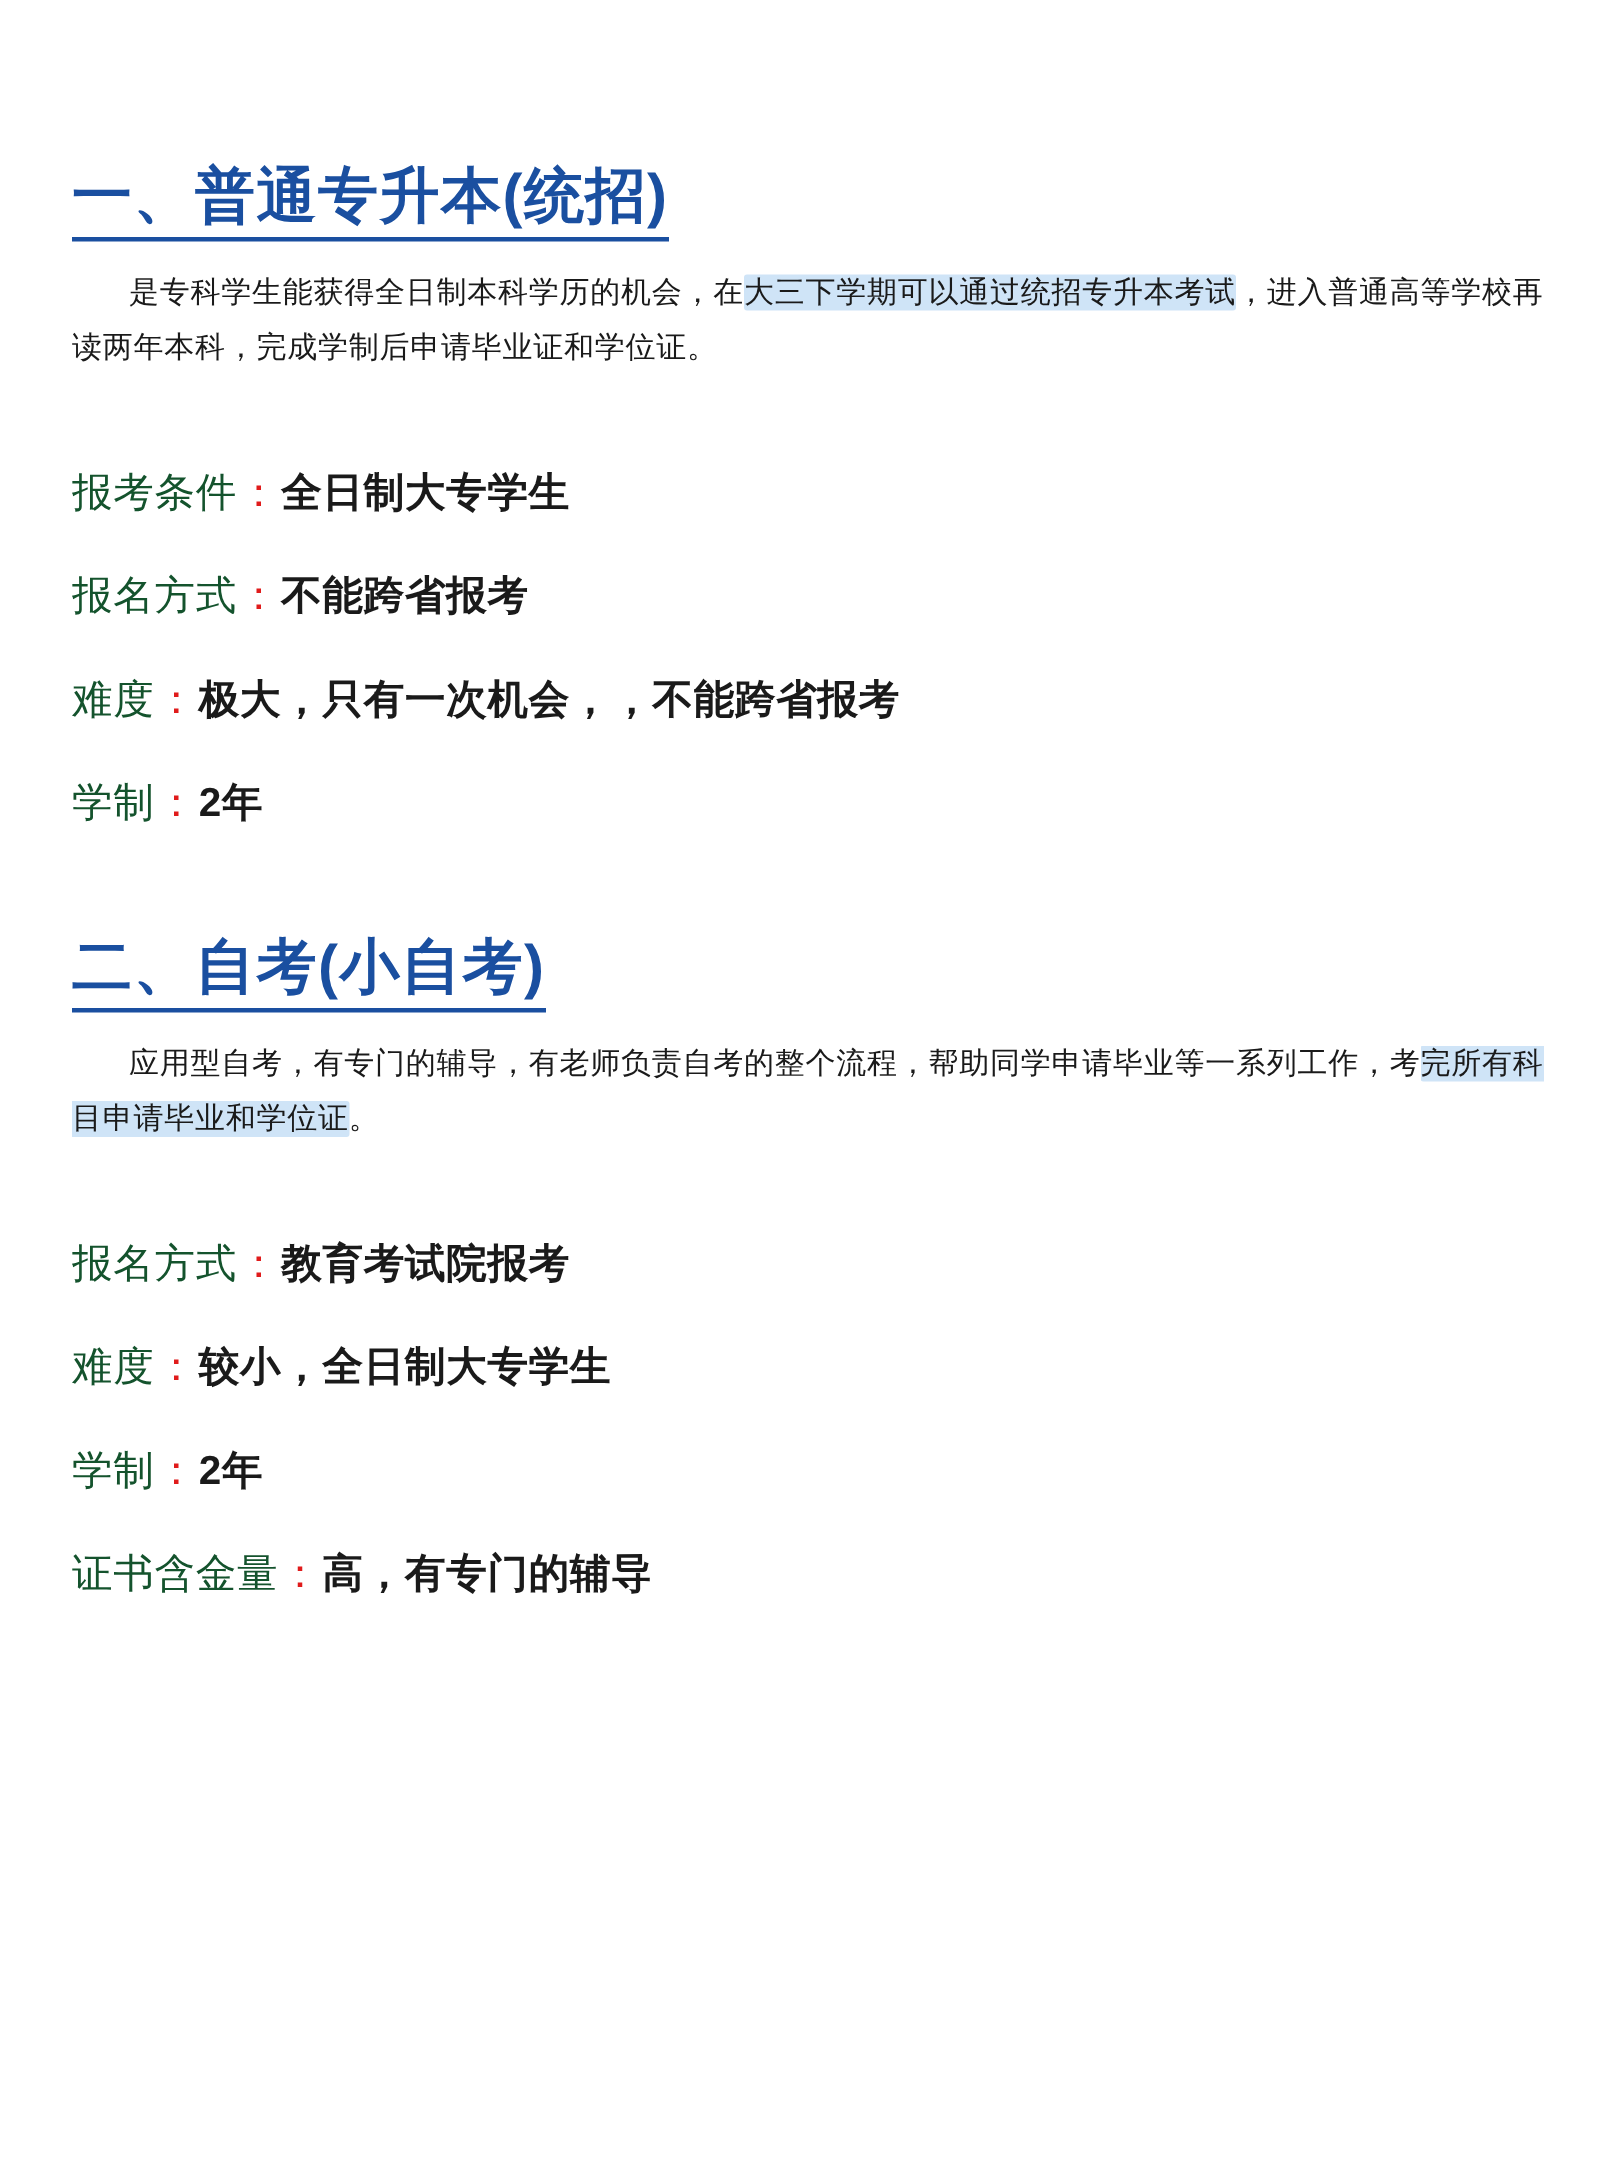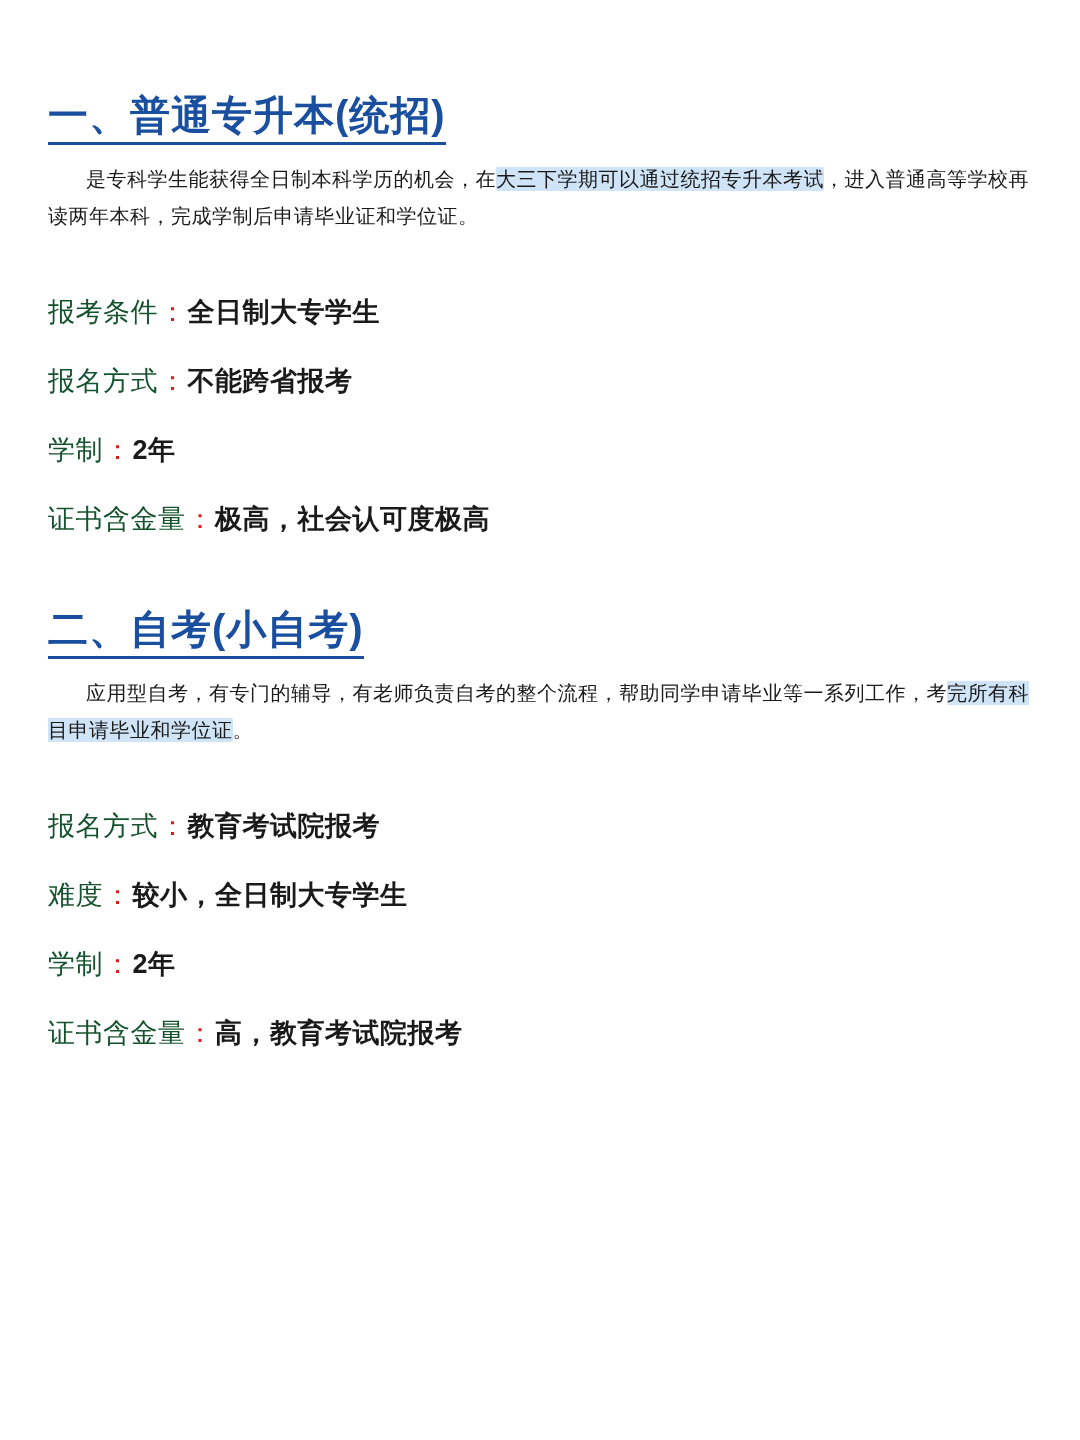--- a/index.html
+++ b/index.html
@@ -16,20 +16,21 @@
   }
   .page {
     box-sizing: border-box;
     width: 1080px;
     height: 1440px;
     padding: 90px 48px 40px 48px;
     position: relative;
   }
   .section {
     margin-bottom: 0;
+    margin-top: 16px;
   }
   .section + .section {
     margin-top: 64px;
   }
   .section-title {
     font-size: 40px;
     font-weight: bold;
     color: #1a4fa0;
     letter-spacing: 1px;
     display: inline-block;
@@ -83,42 +84,42 @@
     <p class="para"><span>是专科学生能获得全日制本科学历的机会，在</span><span class="hl">大三下学期可以通过统招专升本考试</span><span>，进入普通高等学校再读两年本科，完成学制后申请毕业证和学位证。</span></p>
 
     <div class="facts">
       <div class="fact-row">
         <span class="fact-label">报考条件</span><span class="fact-sep">：</span><span class="fact-value">全日制大专学生</span>
       </div>
       <div class="fact-row">
         <span class="fact-label">报名方式</span><span class="fact-sep">：</span><span class="fact-value">不能跨省报考</span>
       </div>
       <div class="fact-row">
-        <span class="fact-label">学制</span><span class="fact-sep">：</span><span class="fact-value">2年</span>
+        <span class="fact-label">难度</span><span class="fact-sep">：</span><span class="fact-value">极大，只有一次机会，，不能跨省报考</span>
       </div>
       <div class="fact-row">
-        <span class="fact-label">证书含金量</span><span class="fact-sep">：</span><span class="fact-value">极高，社会认可度极高</span>
+        <span class="fact-label">学制</span><span class="fact-sep">：</span><span class="fact-value">2年</span>
       </div>
     </div>
   </div>
 
   <div class="section">
     <div class="section-title">二、自考(小自考)</div>
 
     <p class="para"><span>应用型自考，有专门的辅导，有老师负责自考的整个流程，帮助同学申请毕业等一系列工作，考</span><span class="hl">完所有科目申请毕业和学位证</span><span>。</span></p>
 
     <div class="facts">
       <div class="fact-row">
         <span class="fact-label">报名方式</span><span class="fact-sep">：</span><span class="fact-value">教育考试院报考</span>
       </div>
       <div class="fact-row">
         <span class="fact-label">难度</span><span class="fact-sep">：</span><span class="fact-value">较小，全日制大专学生</span>
       </div>
       <div class="fact-row">
         <span class="fact-label">学制</span><span class="fact-sep">：</span><span class="fact-value">2年</span>
       </div>
       <div class="fact-row">
-        <span class="fact-label">证书含金量</span><span class="fact-sep">：</span><span class="fact-value">高，教育考试院报考</span>
+        <span class="fact-label">证书含金量</span><span class="fact-sep">：</span><span class="fact-value">高，有专门的辅导</span>
       </div>
     </div>
   </div>
 
 </div>
 
 </body></html>

